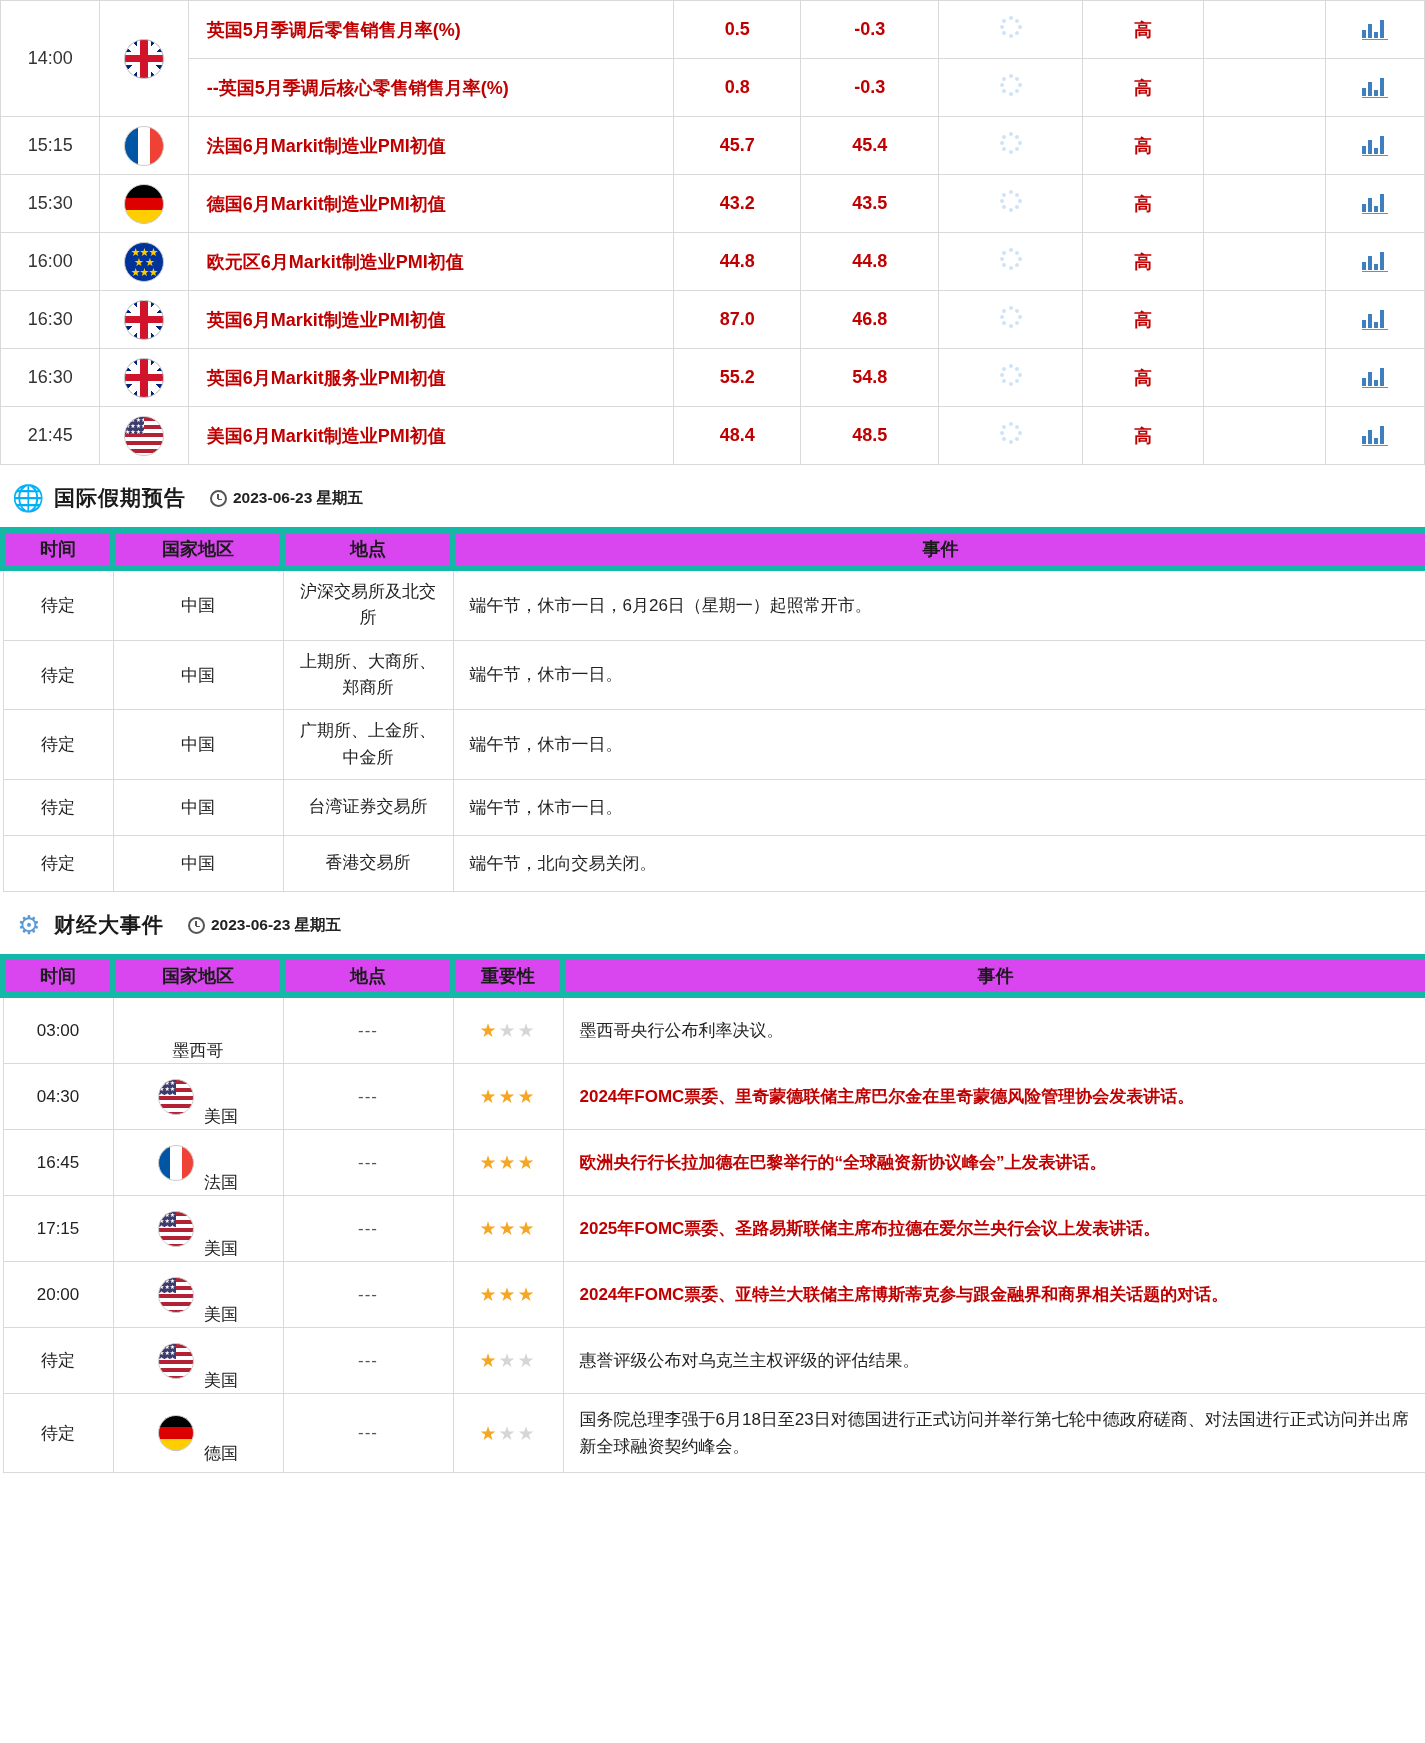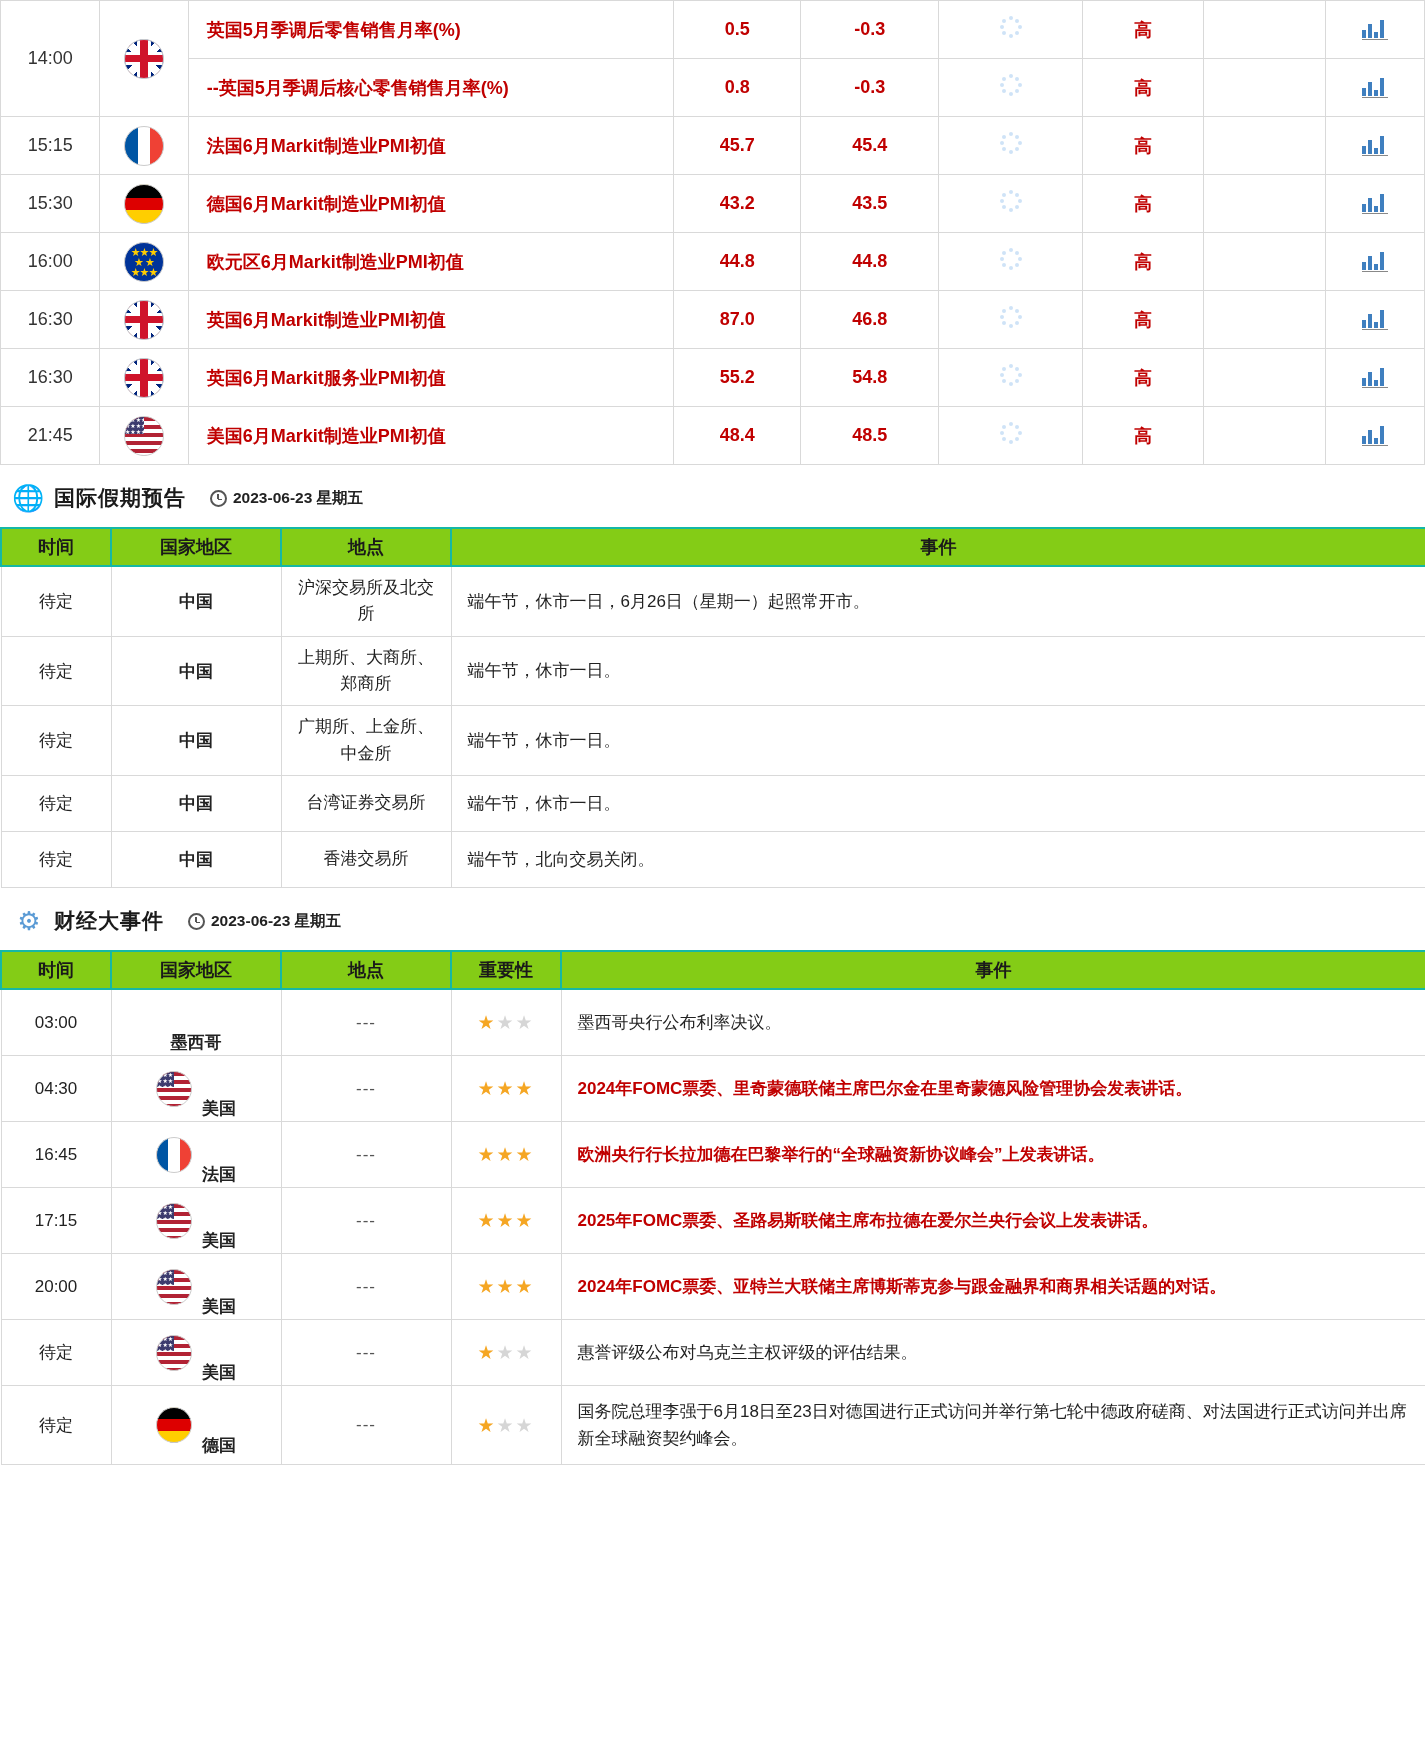--- a/index.html
+++ b/index.html
@@ -159,26 +159,26 @@
   }
   .section-head .clock::after {
     content:""; position:absolute; left:5.5px; top:7px; width:4px; height:1.6px; background:#555;
   }
   .section-head .sec-date {
     font-size: 15.5px; font-weight: bold; color: #222;
   }
 
   
   .data-table th {
-    background: #84cc16;
+    background: #d946ef;
     color: #1a1a1a;
     font-size: 18px;
     font-weight: bold;
     height: 38px;
-    border: 2px solid #14b8a6;
+    border: 6px solid #14b8a6;
   }
   .data-table td {
     font-size: 17px;
     color: #222;
     height: 56px;
     vertical-align: middle;
     border: 1px solid #d9d9d9;
     text-align: center;
   }
   .data-table td.ev {
@@ -198,21 +198,21 @@
   .ev-col-time    { width: 110px; }
   .ev-col-country { width: 170px; }
   .ev-col-place   { width: 170px; }
   .ev-col-imp     { width: 110px; }
   .ev-col-event   { width: 865px; }
 
   .country-cell {
     display: flex; align-items: center; justify-content: center; gap: 10px;
   }
   .country-cell .flag { width: 36px; height: 36px; }
-  .country-name { font-size: 17px; font-weight: bold; color: #222; margin-top: 40px; }
+  .country-name { font-size: 17px; font-weight: normal; color: #222; margin-top: 40px; }
 
   .stars { font-size: 19px; letter-spacing: 2px; }
   .star-on { color: #f5a623; }
   .star-off { color: #d6d6d6; }
 
   .ev.red { color: #c00000; font-weight: bold; }
 
   .dash { color: #555; letter-spacing: 1px; }
 </style>
 </head>

